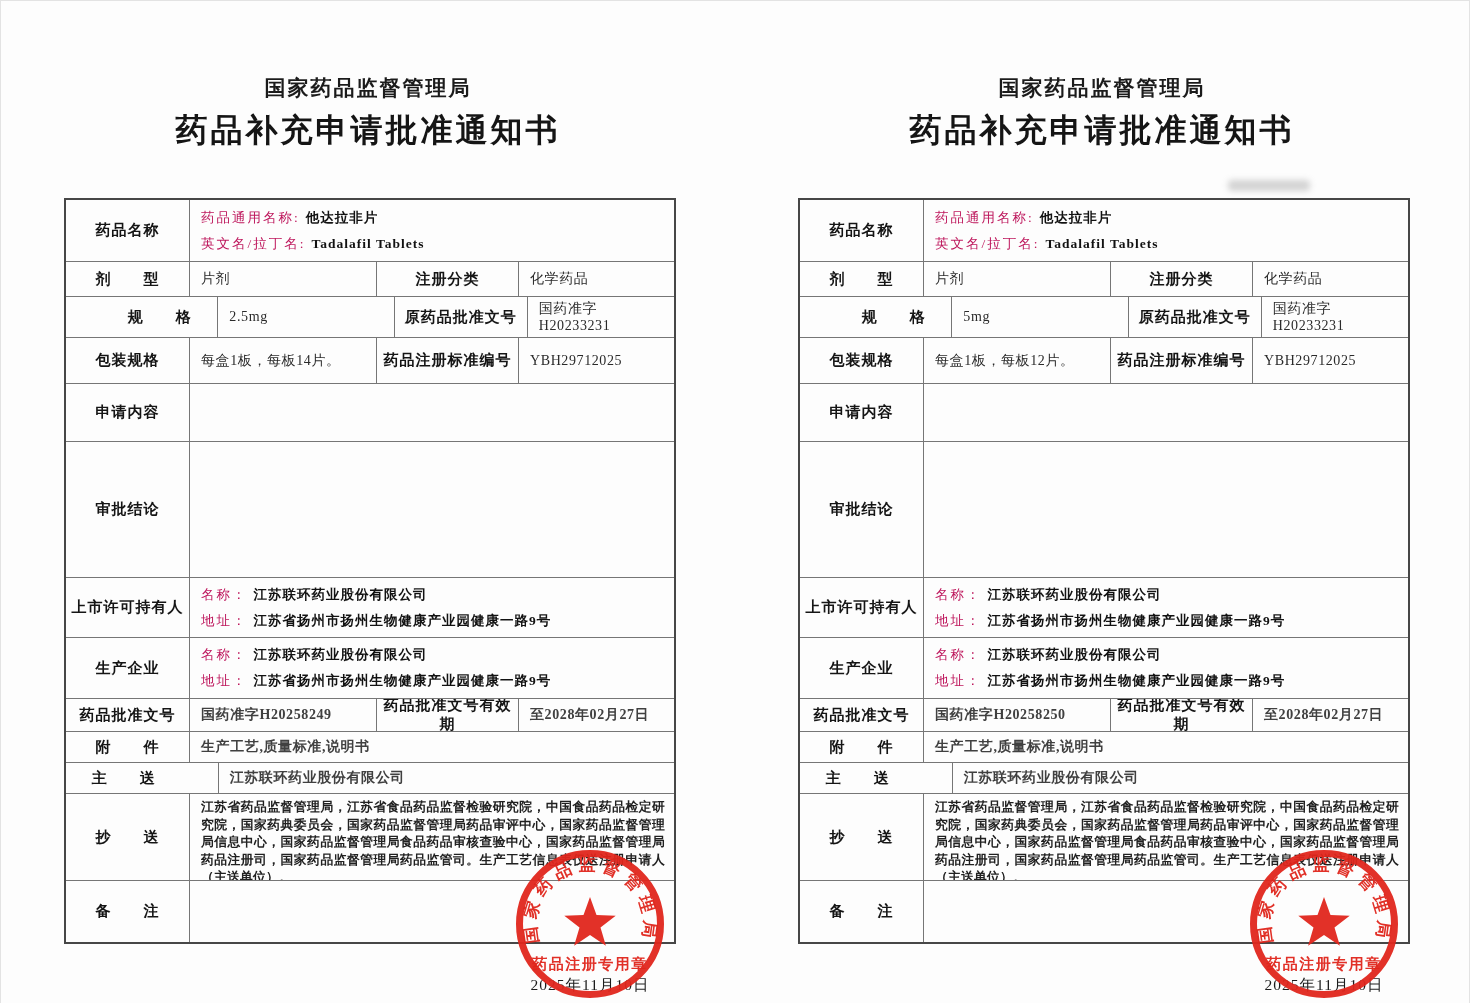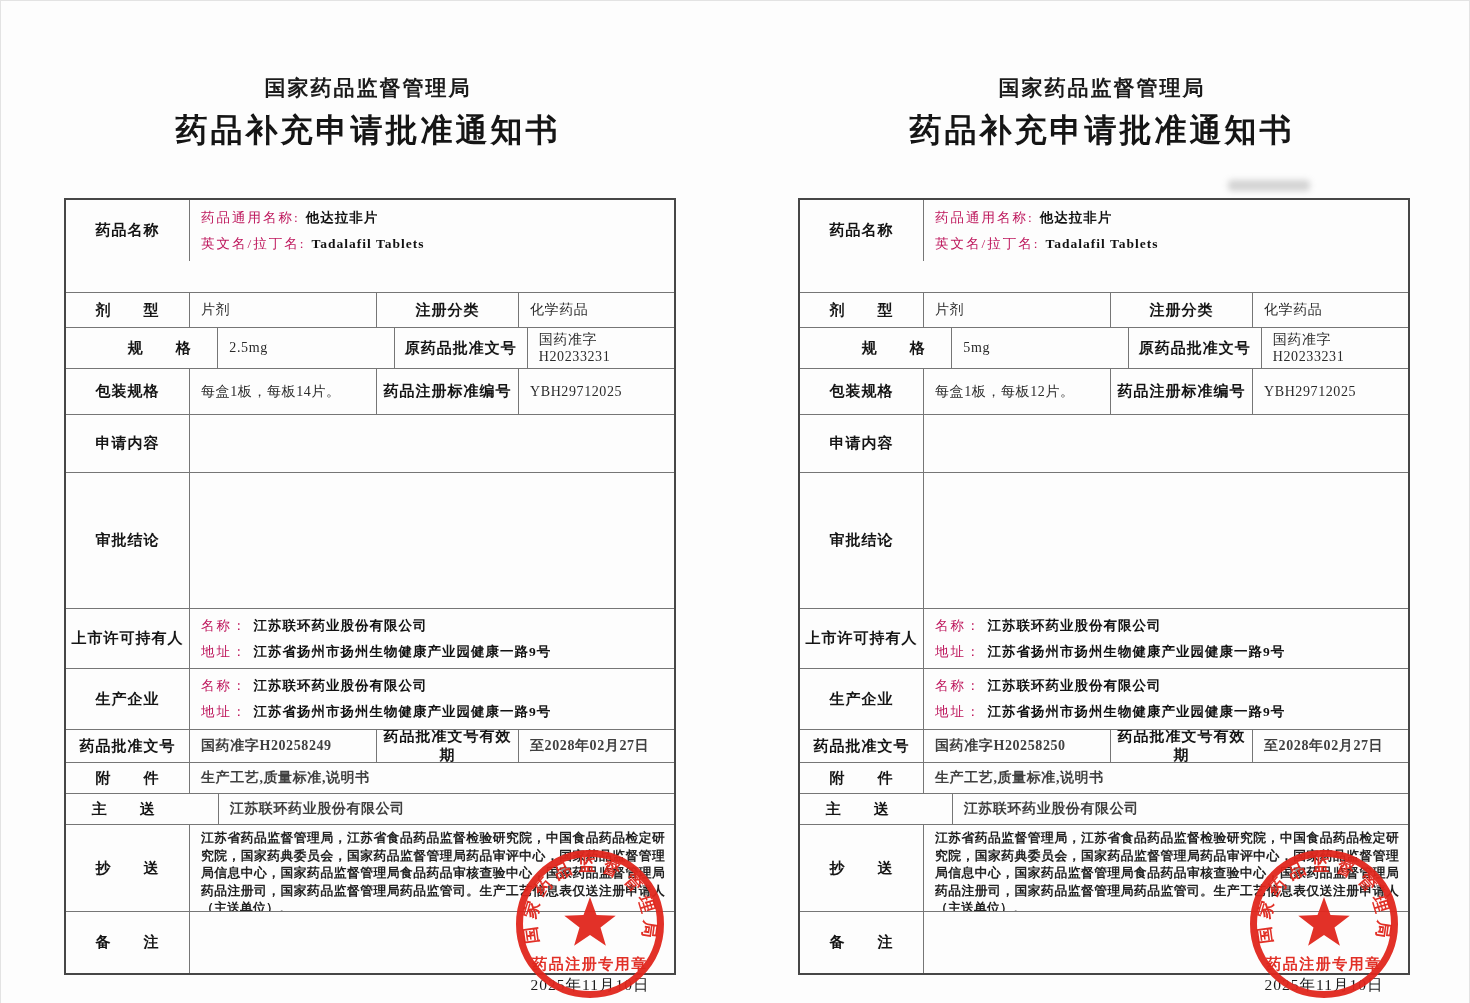--- a/index.html
+++ b/index.html
@@ -37,21 +37,21 @@
   }
   .row { display: flex; border-top: 1px solid #767676; }
   .row:first-child { border-top: none; }
   .cell {
     border-left: 1px solid #767676; display: flex; align-items: center;
     overflow: hidden;
   }
   .cell:first-child { border-left: none; }
   .w1 { width: 123px; } .w2 { width: 187px; } .w3 { width: 142px; } .w4 { width: 156px; }
   .wspan { width: 485px; }
-  .h-name { height: 61px; } .h-dosage { height: 35px; margin-top: 31px; } .h-spec { height: 41px; padding-left: 36px; }
+  .h-name { height: 61px; } .h-dosage { height: 35px; } .h-spec { height: 41px; padding-left: 36px; }
   .h-package { height: 46px; } .h-apply { height: 58px; } .h-concl { height: 136px; }
   .h-holder { height: 60px; justify-content: flex-end; } .h-mfr { height: 61px; } .h-approval { height: 33px; }
   .h-attach { height: 31px; } .h-main { height: 31px; gap: 36px; } .h-copy { height: 87px; }
   .h-remark { height: 62px; }
 
   .lab {
     justify-content: center; text-align: center;
     font-family: "Liberation Sans", "DejaVu Sans", sans-serif;
     font-weight: 700; font-size: 15px; color: #151515; letter-spacing: 1px;
     padding: 0 2px;

